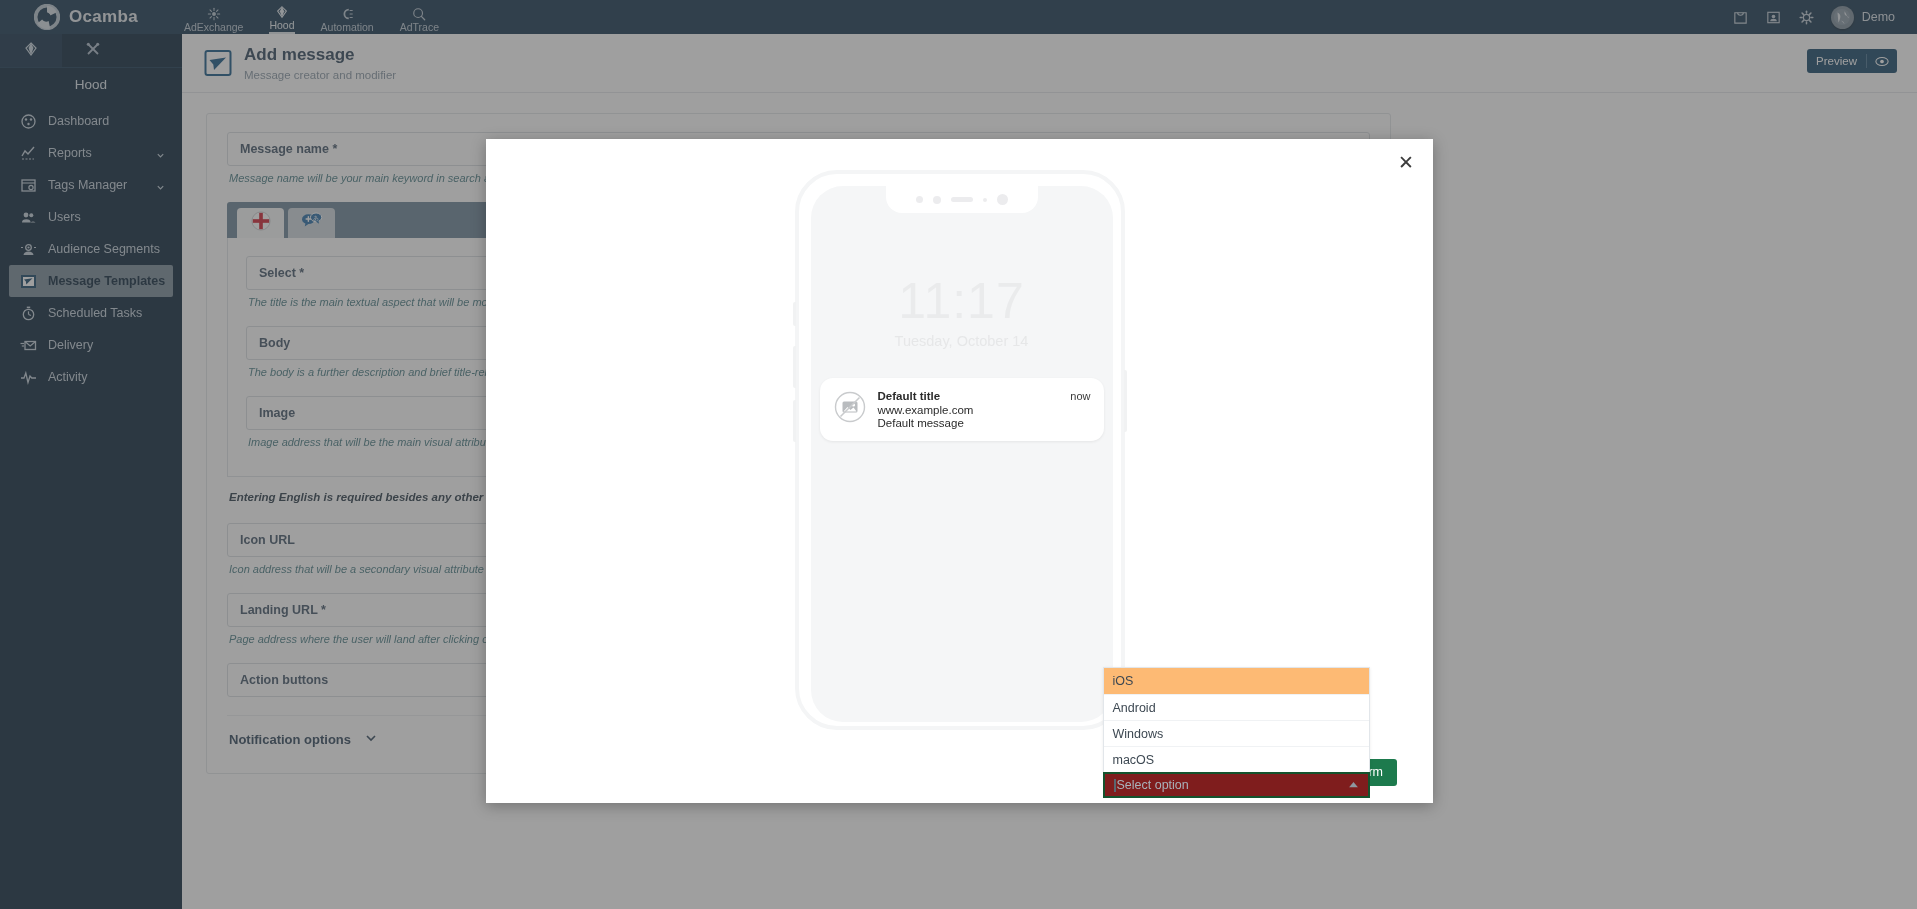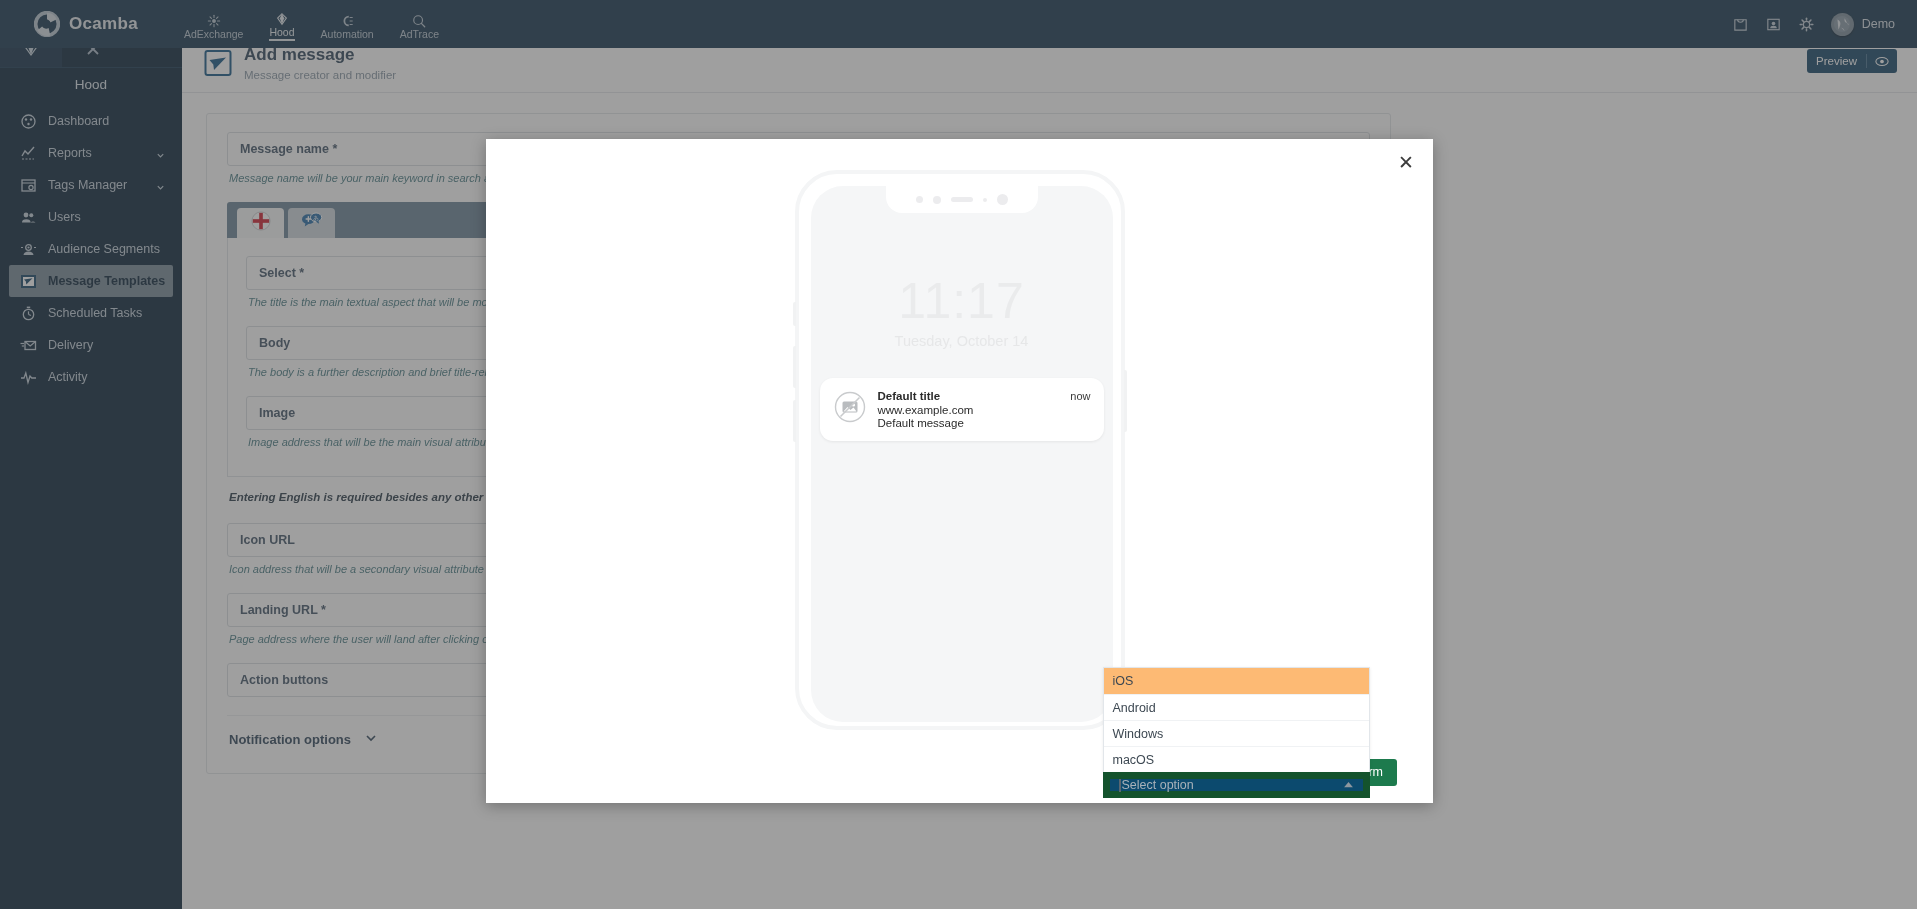--- a/index.html
+++ b/index.html
@@ -6,21 +6,21 @@
   html, body {
     width: 1917px; height: 909px;
     font-family: "Liberation Sans", sans-serif;
     overflow: hidden;
     background: #ffffff;
   }
 
   
   #topnav {
     position: absolute; top: 0; left: 0;
-    width: 1917px; height: 48px;
+    width: 1917px; height: 34px;
     background: #1b3a52;
     display: flex; align-items: center;
     z-index: 30;
   }
   #brand { display: flex; align-items: center; gap: 9px; margin-left: 34px; }
   #brand .logo { width: 26px; height: 26px; }
   #brand .name { color: #e4e9ed; font-size: 17px; font-weight: bold; letter-spacing: .3px; }
 
   #appnav { display: flex; align-items: flex-end; gap: 26px; margin-left: 46px; height: 34px; }
   .appnav-item {
@@ -199,21 +199,21 @@
     background: #ffffff; border: 1px solid #e2e6ea; border-bottom: none;
     box-shadow: 0 1px 3px rgba(0,0,0,.08);
   }
   .dd-opt {
     height: 26px; display: flex; align-items: center;
     padding-left: 9px; font-size: 12.5px; color: #3d4852; cursor: pointer;
   }
   .dd-opt + .dd-opt { border-top: 1px solid #f0f2f4; }
   .dd-opt.sel { background: #fdba74; }
   #dd-control {
-    height: 26px; border: 7px solid #14532d; background: #0c4a6e;
+    height: 26px; border: 2px solid #14532d; background: #7f1d1d;
     display: flex; align-items: center; padding: 4px 9px;
   }
   #dd-caret-in { position: relative; width: 2px; height: 13px; background: #5a6670; margin-right: 1px; }
   #dd-placeholder { font-size: 12.5px; color: #a9b2ba; }
   #dd-arrow { margin-left: auto; color: #7f8a94; font-size: 9px; }
 
   #modal-footer {
     position: absolute; left: 0; bottom: 0; width: 947px; height: 62px;
     display: flex; align-items: center; justify-content: flex-end;
     padding-right: 36px; gap: 12px;

